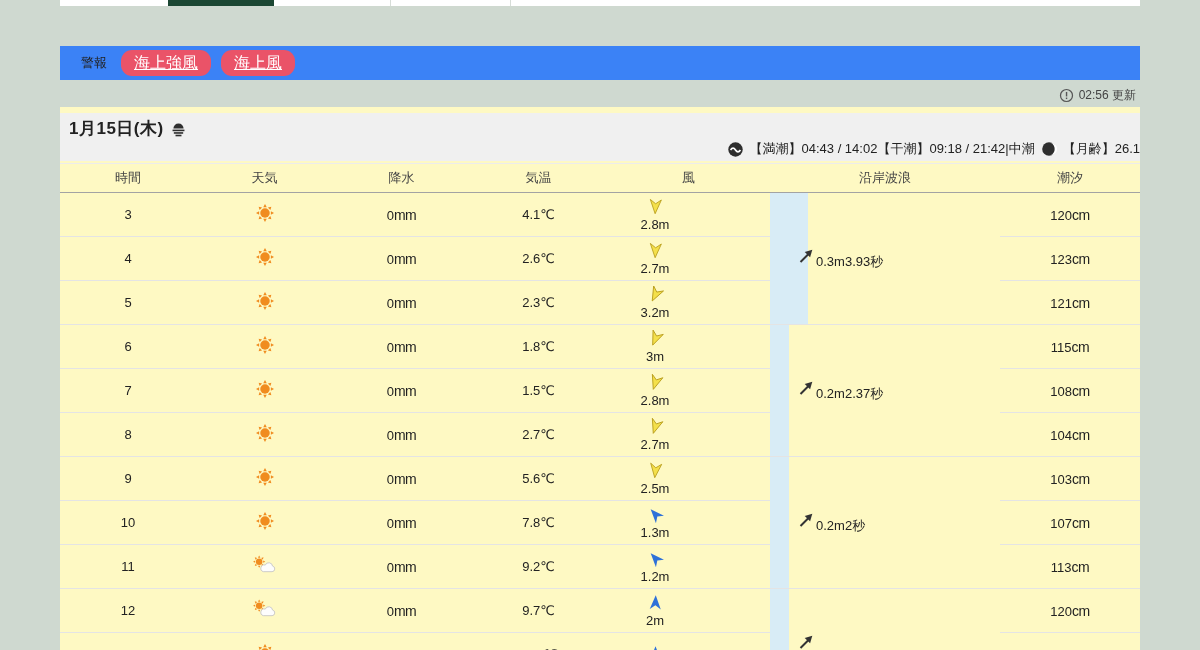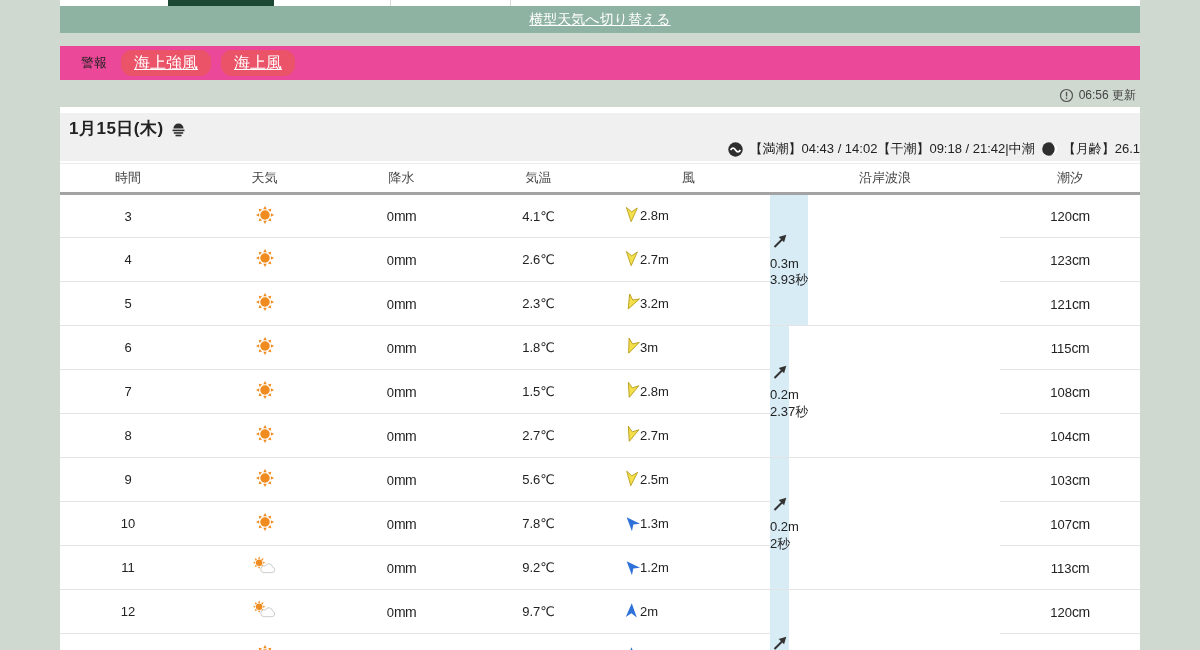--- a/index.html
+++ b/index.html
@@ -9,85 +9,82 @@
 
   
   .top-card{position:absolute;left:60px;top:0;width:1080px;}
   .tabstrip{position:relative;height:6px;background:#ffffff;}
   .tab-active{position:absolute;left:108px;top:0;width:106px;height:6px;background:#1c4733;}
   .tab-sep{position:absolute;top:0;width:1px;height:6px;background:#d7ddd8;}
   .greenbar{height:27px;background:#8fb3a2;display:flex;align-items:center;justify-content:center;}
   .switch-link{color:#ffffff;font-size:14px;text-decoration:underline;cursor:pointer;}
 
   
-  .warnband{position:absolute;left:60px;top:46px;width:1080px;height:34px;background:#ec4899;
+  .warnband{position:absolute;left:60px;top:46px;width:1080px;height:34px;background:#3b82f6;
             display:flex;align-items:center;padding-left:21px;box-sizing:border-box;}
   .warn-label{font-size:13px;color:#222;margin-right:14px;}
   .badge{display:inline-block;background:#ea5368;color:#fff;font-size:16px;line-height:1;
          padding:5px 13px;border-radius:11px;margin-right:10px;cursor:pointer;text-decoration:underline;}
 
   
   .update-line{position:absolute;left:60px;top:86px;width:1080px;height:18px;
                display:flex;align-items:center;justify-content:flex-end;gap:5px;
                font-size:12px;color:#444;padding-right:4px;box-sizing:border-box;}
 
   
-  .main-card{position:absolute;left:60px;top:107px;width:1080px;height:543px;background:#ffffff;}
+  .main-card{position:absolute;left:60px;top:107px;width:1080px;height:543px;background:#fef9c3;}
   .date-band{margin-top:6px;height:48px;background:#f0f0f0;box-sizing:border-box;
              padding:4px 0 0 9px;}
   .date-line{display:flex;align-items:center;gap:6px;height:22px;font-size:13px;color:#222;}
   .date-line .big{font-size:17px;font-weight:bold;letter-spacing:0.5px;}
   .date-line + .date-line{height:20px;justify-content:flex-end;}
 
   table.wx{width:1080px;border-collapse:collapse;table-layout:fixed;margin-top:2px;}
   table.wx th{height:26px;font-size:13px;font-weight:normal;color:#444;
-              border-top:1px solid #ececec;border-bottom:3px solid #a3a3a3;}
+              border-top:1px solid #ececec;border-bottom:1px solid #a3a3a3;}
   table.wx td{height:44px;border-bottom:1px solid #e4e4e4;font-size:13px;color:#222;
               text-align:center;vertical-align:middle;padding:0;box-sizing:border-box;}
-  td.windcell .windwrap{display:flex;align-items:center;width:64px;margin-left:16px;text-align:right;}
+  td.windcell .windwrap{display:flex;flex-direction:column;align-items:center;width:64px;margin-left:16px;text-align:right;}
   td.windcell .wspeed{margin-top:-1px;}
   td.wavecell{position:relative;vertical-align:middle;}
   td.wavecell .wavebar{position:absolute;left:0;top:0;bottom:0;background:#d8ecf6;}
-  td.wavecell .wavewrap{position:relative;display:flex;flex-direction:column;align-items:flex-start;line-height:1.3;}
+  td.wavecell .wavewrap{position:relative;display:flex;flex-direction:row;align-items:flex-end;line-height:1.3;padding-left:26px;}
   td.wavecell.cut{vertical-align:top;}
   td.wavecell.cut .wavewrap{padding-top:43px;}
   .unit{font-size:14px;letter-spacing:-0.5px;}
   .icon-flex{display:inline-flex;align-items:center;}
 </style>
 </head>
 <body>
 
 <div class="page">
 
   <div class="top-card">
     <div class="tabstrip">
       <div class="tab-active"></div>
       <div class="tab-sep" style="left:330px"></div>
       <div class="tab-sep" style="left:450px"></div>
-    </div>
-    <div class="greenbar">
-      <span class="switch-link">横型天気へ切り替える</span>
     </div>
   </div>
 
   <div class="warnband">
     <span class="warn-label">警報</span>
     <span class="badge">海上強風</span>
     <span class="badge">海上風</span>
   </div>
 
   <div class="update-line">
     <span class="icon-flex">
       <svg width="15" height="15" viewBox="0 0 16 16">
           <circle cx="8" cy="8" r="6.4" fill="none" stroke="#555" stroke-width="1.3"></circle>
           <rect x="7.3" y="4.2" width="1.5" height="4.8" fill="#555"></rect>
           <rect x="7.3" y="10.2" width="1.5" height="1.6" fill="#555"></rect>
         </svg>
     </span>
-    <span>06:56 更新</span>
+    <span>02:56 更新</span>
   </div>
 
   <div class="main-card">
     <div class="date-band">
       <div class="date-line">
         <span class="big">1月15日(木)</span>
         <span class="icon-flex">
           <svg width="17" height="17" viewBox="0 0 20 20">
               <path d="M4 10 a6 6 0 0 1 12 0 Z" fill="#2e2e2e"></path>
               <rect x="3" y="11.3" width="14" height="1.9" fill="#2e2e2e"></rect>

